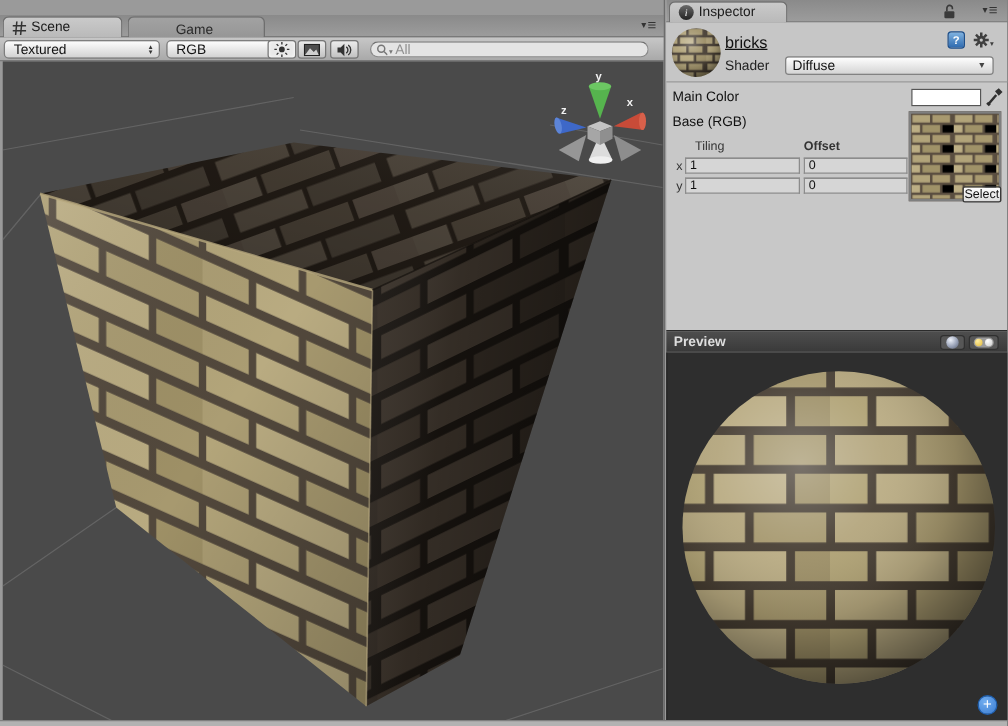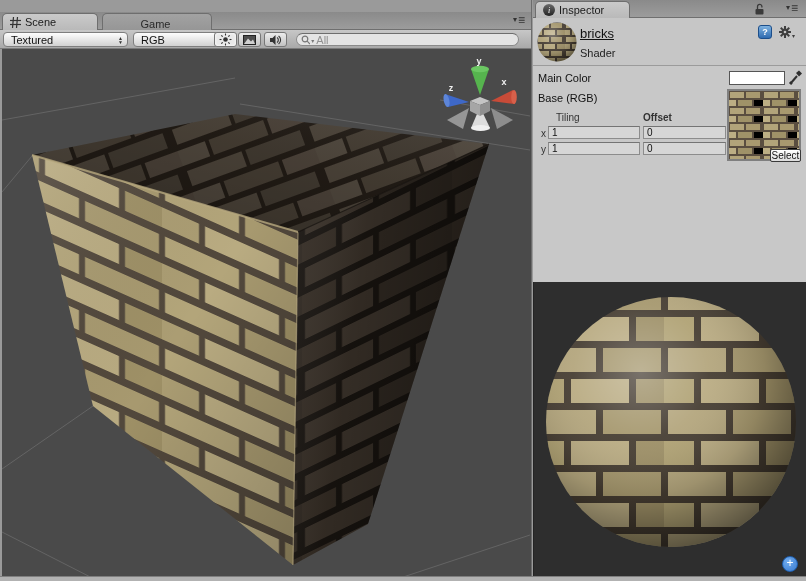--- a/index.html
+++ b/index.html
@@ -313,20 +313,24 @@
             <stop offset="0.35" stop-color="#ffffff" stop-opacity="0.05"></stop>
             <stop offset="0.65" stop-color="#000000" stop-opacity="0.15"></stop>
             <stop offset="1" stop-color="#000000" stop-opacity="0.65"></stop>
           </radialGradient>
         </defs>
         <circle cx="20" cy="20" r="19.5" fill="url(#patThumb)"></circle>
         <circle cx="20" cy="20" r="19.5" fill="url(#shadeThumb)"></circle>
       </svg>
       <div class="mat-name">bricks</div>
       <div class="shader-label">Shader</div>
+      <div class="popup" style="left:95px;top:27px;width:167px;height:15px;">
+        <span>Diffuse</span>
+        <span class="pcaret">▼</span>
+      </div>
       <div class="help-btn" style="left:225px;top:7px;">?</div>
       <div class="gear-btn" style="left:245px;top:7px;">
         <svg width="14" height="14">
           <g fill="#3f3f3f">
             <circle cx="7" cy="7" r="3.4"></circle>
             <g>
               <rect x="6" y="1" width="2" height="3"></rect>
                 <rect x="6" y="10" width="2" height="3"></rect>
               <rect x="1" y="6" width="3" height="2"></rect>
                 <rect x="10" y="6" width="3" height="2"></rect>
@@ -375,20 +379,32 @@
 
       <div class="col-head" style="left:8px;top:62px;">x</div>
       <input class="tfield" style="left: 15px; top: 60px; width: 92px;" value="1">
       <input class="tfield" style="left: 110px; top: 60px; width: 83px;" value="0">
 
       <div class="col-head" style="left:8px;top:78px;">y</div>
       <input class="tfield" style="left: 15px; top: 76px; width: 92px;" value="1">
       <input class="tfield" style="left: 110px; top: 76px; width: 83px;" value="0">
     </div>
 
+    <div class="preview-header">
+      <div class="preview-title">Preview</div>
+      <div class="pv-btn" style="left:219px;width:20px;">
+        <span class="pv-sphere"></span>
+      </div>
+      <div class="pv-btn" style="left:242px;width:24px;">
+        <span class="pv-pill">
+          <span class="dot yellow"></span>
+          <span class="dot white"></span>
+        </span>
+      </div>
+    </div>
 
     <div class="preview-area">
       <svg width="273" height="294">
         <defs>
           <pattern id="patPrev" patternUnits="userSpaceOnUse" width="130" height="62">
             <rect width="130" height="62" fill="#453c31"></rect>
             <rect x="4" y="4" width="58" height="24" fill="#b3a57c"></rect>
             <rect x="69" y="4" width="58" height="24" fill="#a5976d"></rect>
             <rect x="-28" y="35" width="58" height="24" fill="#afa173"></rect>
             <rect x="37" y="35" width="58" height="24" fill="#b9ab82"></rect>

